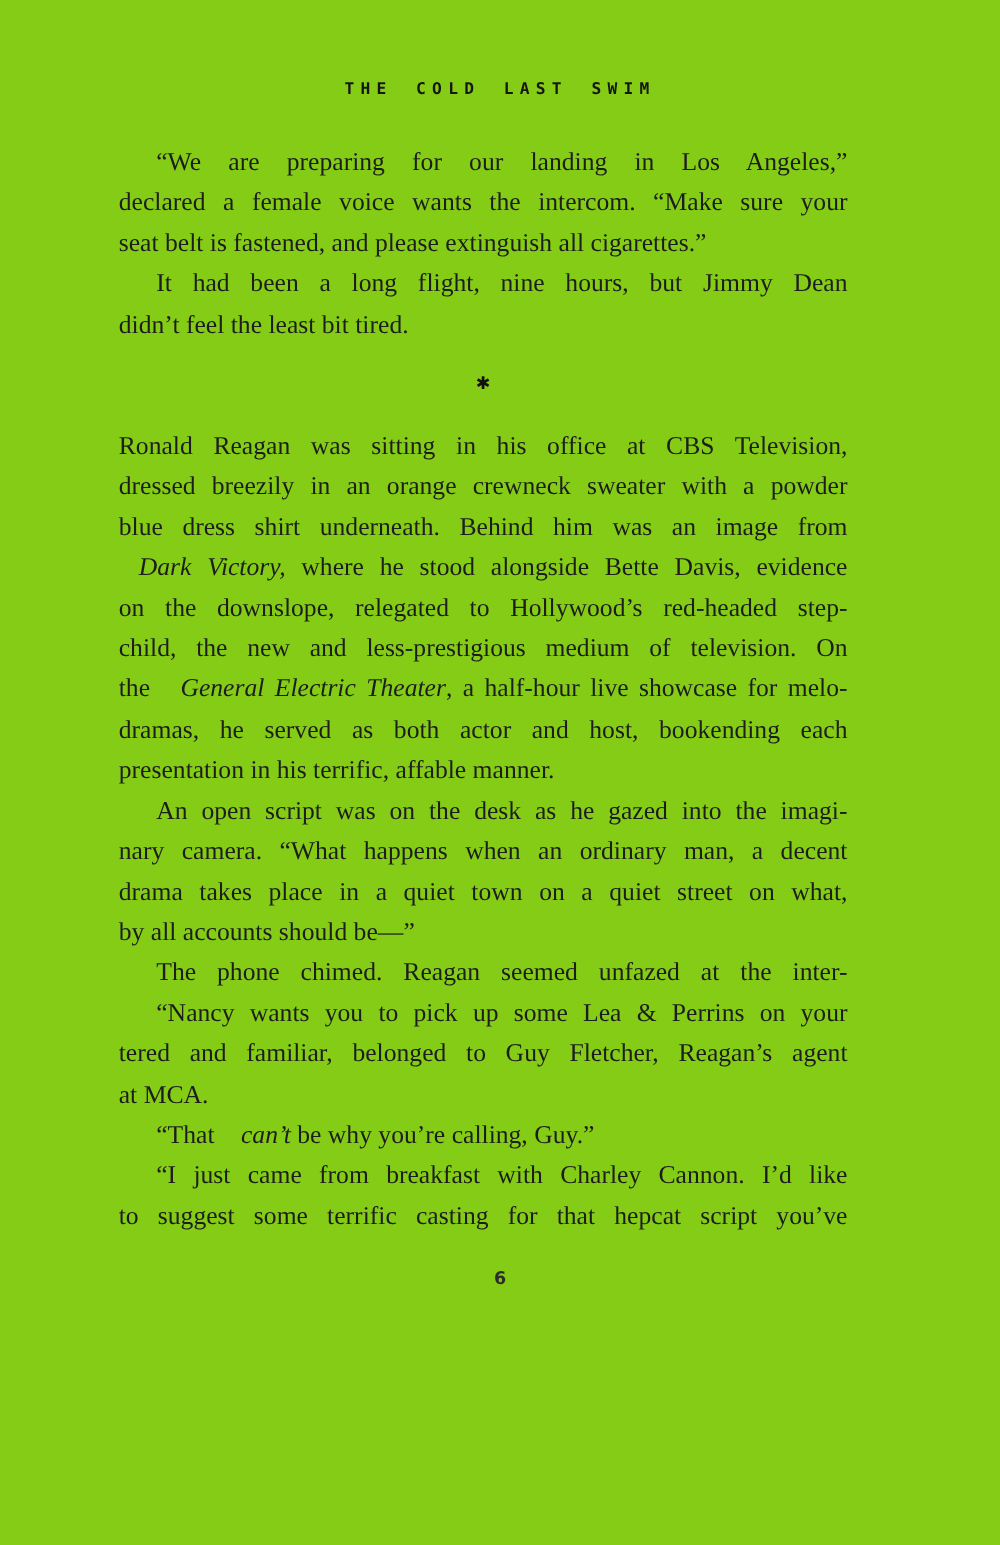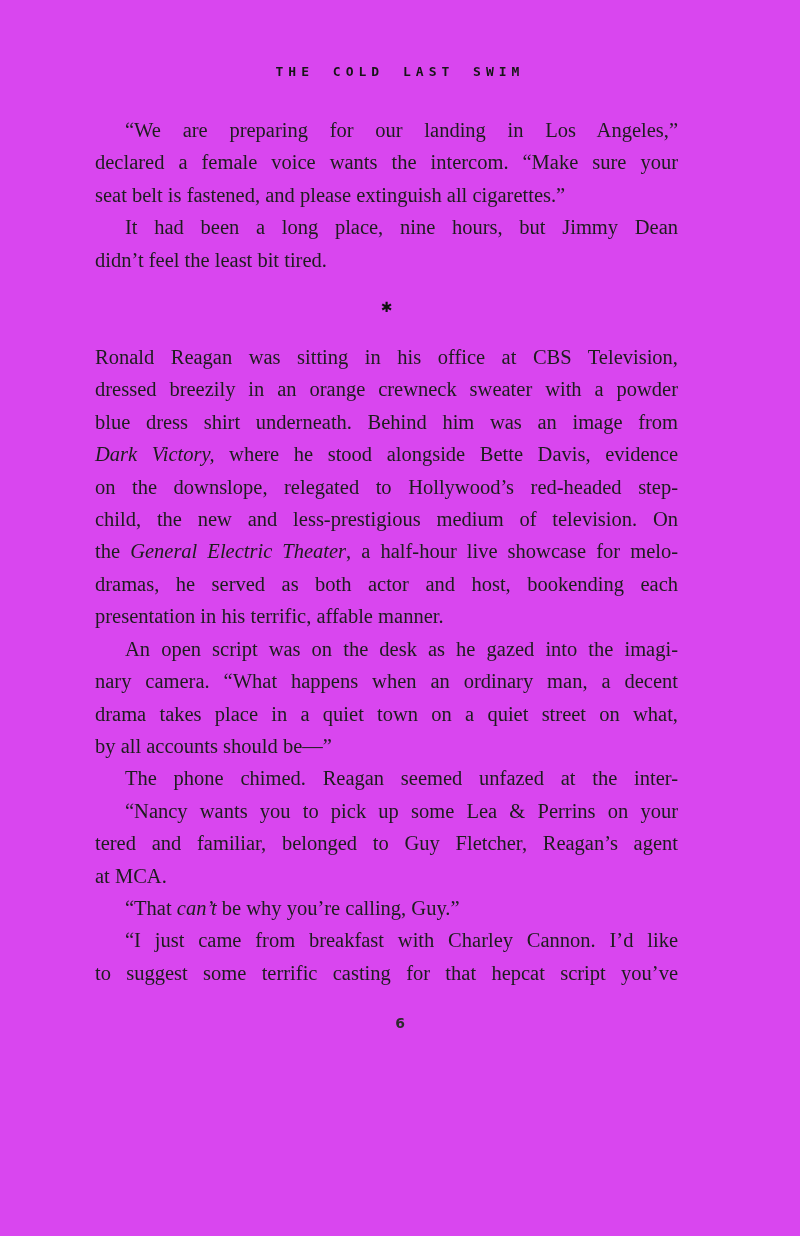--- a/index.html
+++ b/index.html
@@ -4,21 +4,21 @@
 <style>
   html, body {
     margin: 0;
     padding: 0;
     background: #ffffff;
   }
   .page {
     position: relative;
     width: 800px;
     height: 1236px;
-    background: #d946ef;
+    background: #84cc16;
     overflow: hidden;
     color: #1d1d1d;
     font-family: "Liberation Serif", "DejaVu Serif", serif;
   }
   .running-header {
     padding-top: 65px;
     text-align: center;
     font-family: "DejaVu Sans Mono", "Liberation Mono", monospace;
     font-weight: 700;
     font-size: 13px;
@@ -37,20 +37,21 @@
   .paragraph { margin: 0; }
   .line {
     text-align: justify;
     text-align-last: justify;
     white-space: normal;
   }
   .line-last { text-align-last: left; }
   .line-indent { text-indent: 30px; }
   em {
     font-family: inherit;
+    margin-left: 16px;
   }
   .separator {
     height: 65px;
     display: flex;
     align-items: center;
     justify-content: center;
     font-size: 14px;
     color: #111111;
   }
   .page-number {
@@ -68,21 +69,21 @@
 <div class="page">
   <div class="running-header">THE COLD LAST SWIM</div>
 
   <div class="text-block">
       <div class="paragraph">
         <div class="line line-indent"><span>“We are preparing for our landing in Los Angeles,”</span></div>
         <div class="line"><span>declared a female voice wants the intercom. “Make sure your</span></div>
         <div class="line line-last"><span>seat belt is fastened, and please extinguish all cigarettes.”</span></div>
       </div>
       <div class="paragraph">
-        <div class="line line-indent"><span>It had been a long place, nine hours, but Jimmy Dean</span></div>
+        <div class="line line-indent"><span>It had been a long flight, nine hours, but Jimmy Dean</span></div>
         <div class="line line-last"><span>didn’t feel the least bit tired.</span></div>
       </div>
       <div class="separator">✱</div>
       <div class="paragraph">
         <div class="line"><span>Ronald Reagan was sitting in his office at CBS Television,</span></div>
         <div class="line"><span>dressed breezily in an orange crewneck sweater with a powder</span></div>
         <div class="line"><span>blue dress shirt underneath. Behind him was an image from</span></div>
         <div class="line"><em>Dark Victory,</em><span> where he stood alongside Bette Davis, evidence</span></div>
         <div class="line"><span>on the downslope, relegated to Hollywood’s red-headed step-</span></div>
         <div class="line"><span>child, the new and less-prestigious medium of television. On</span></div>

